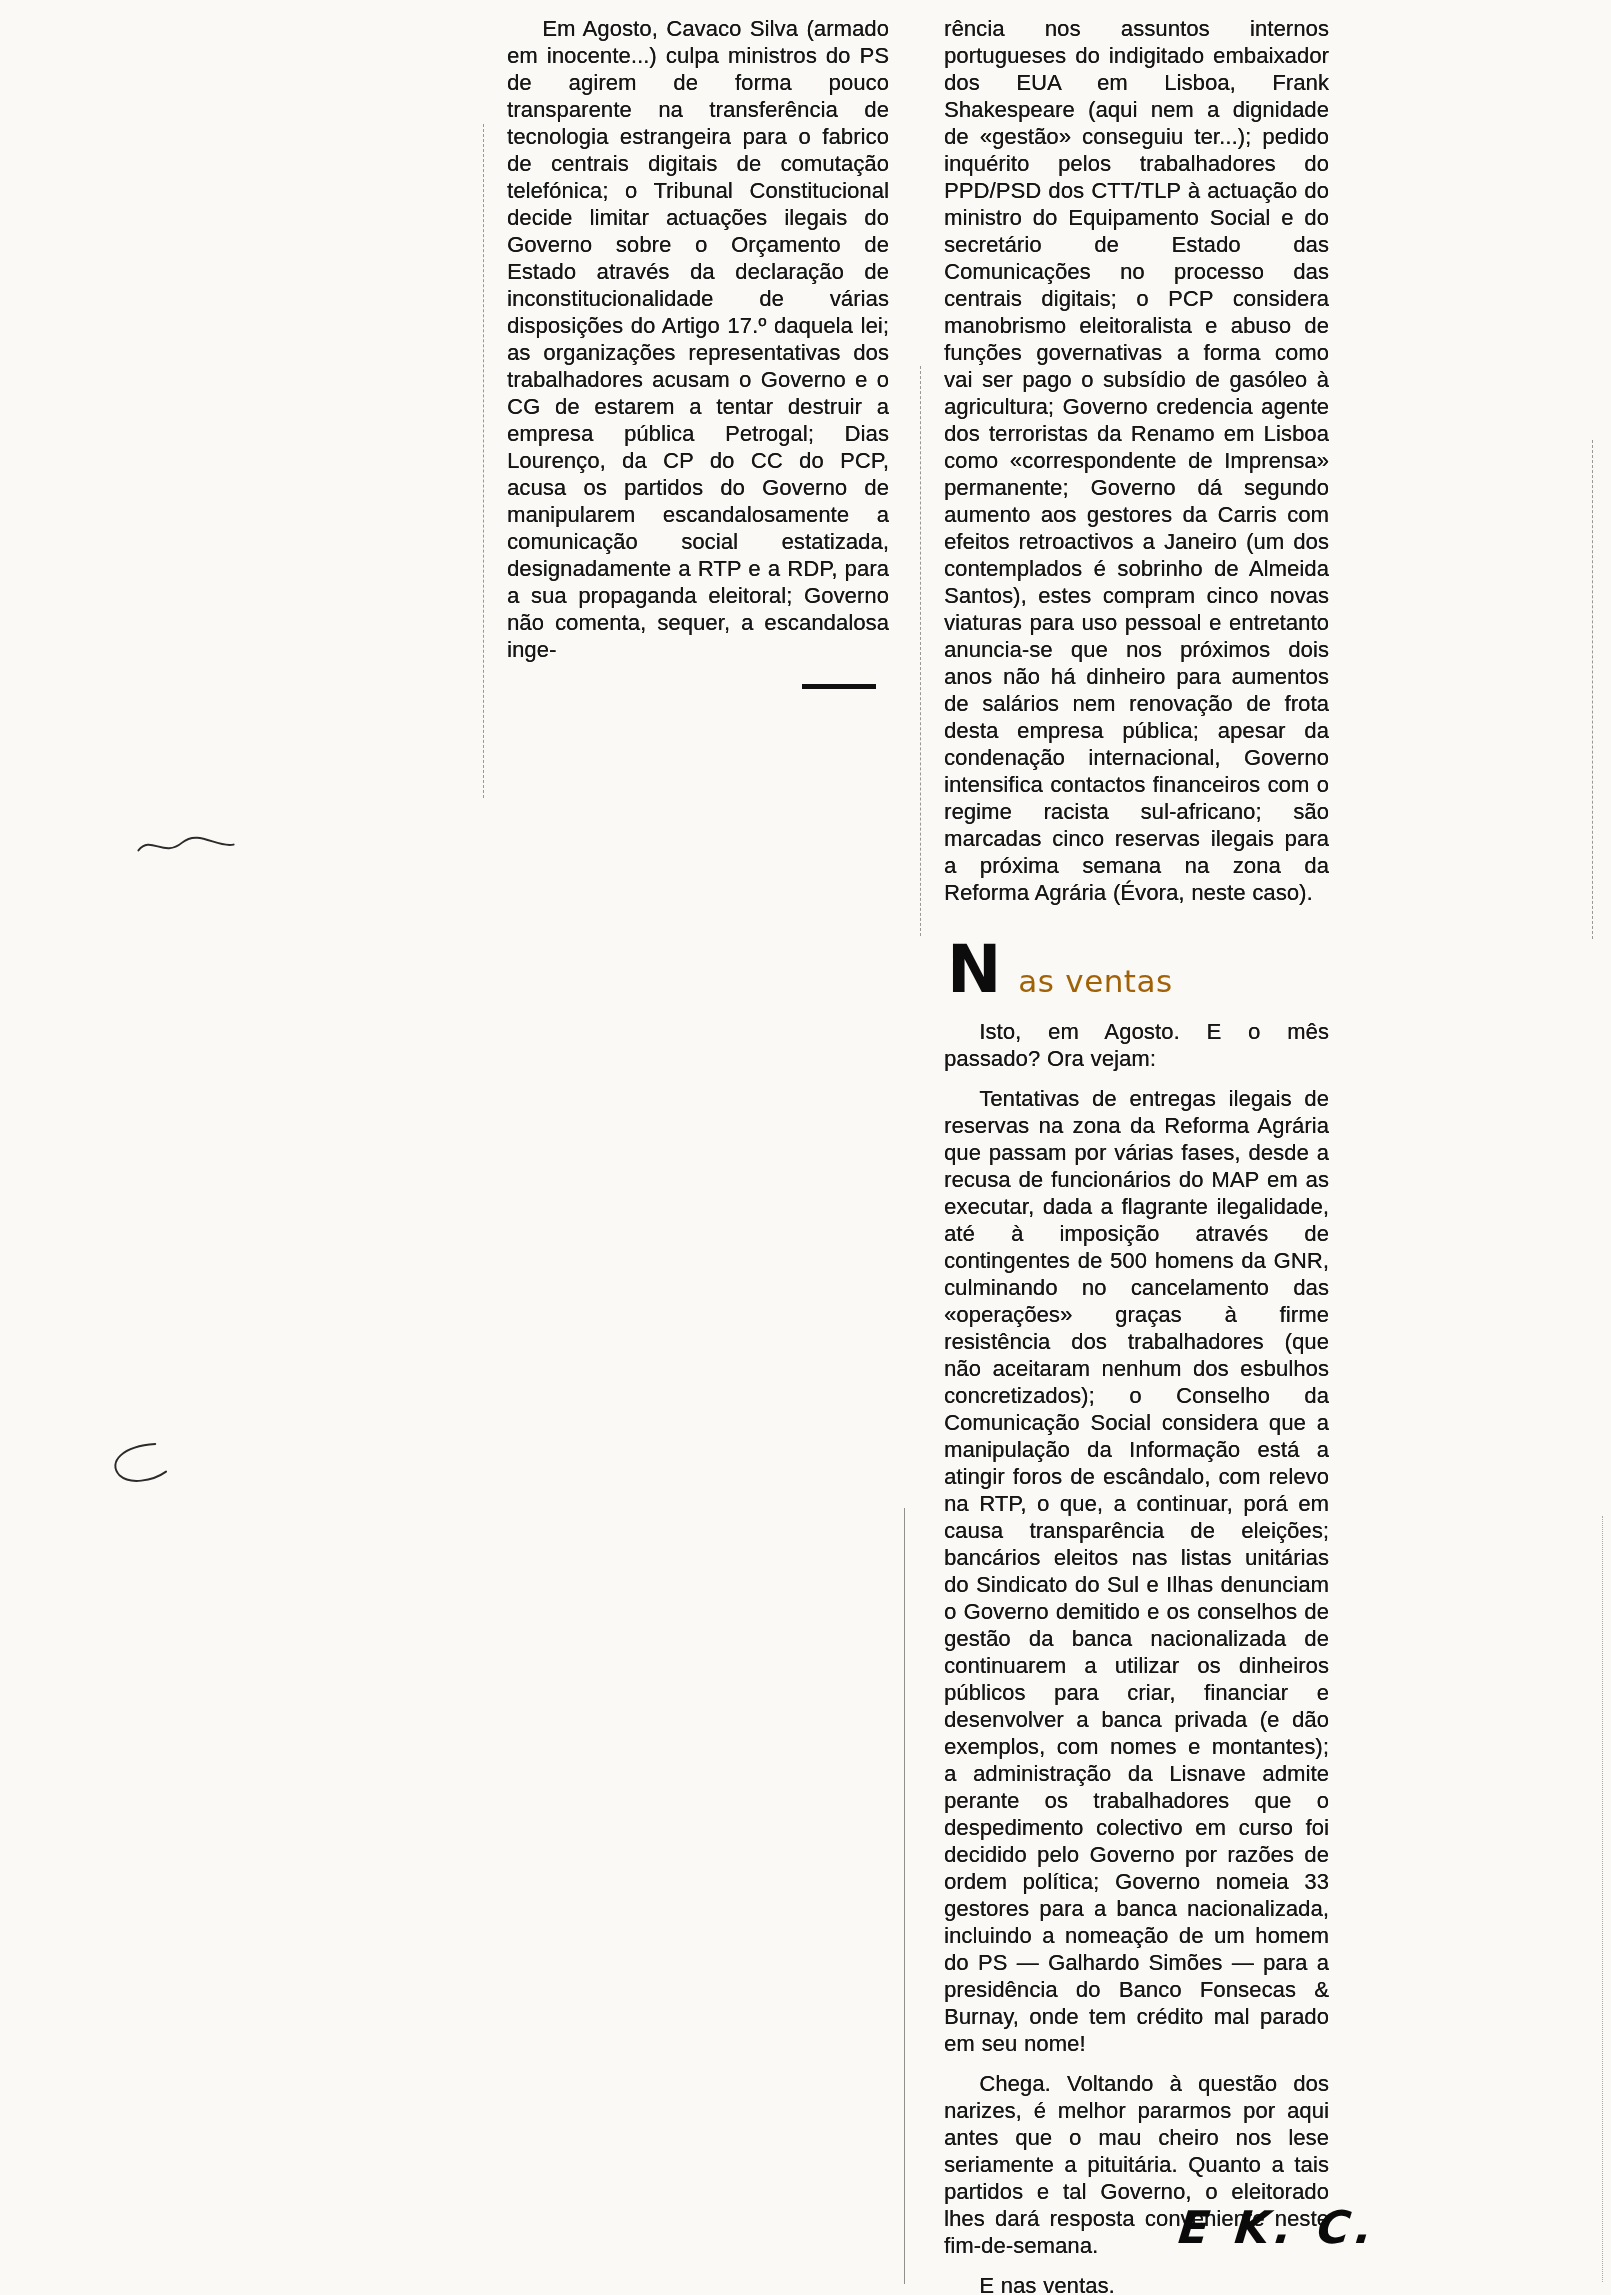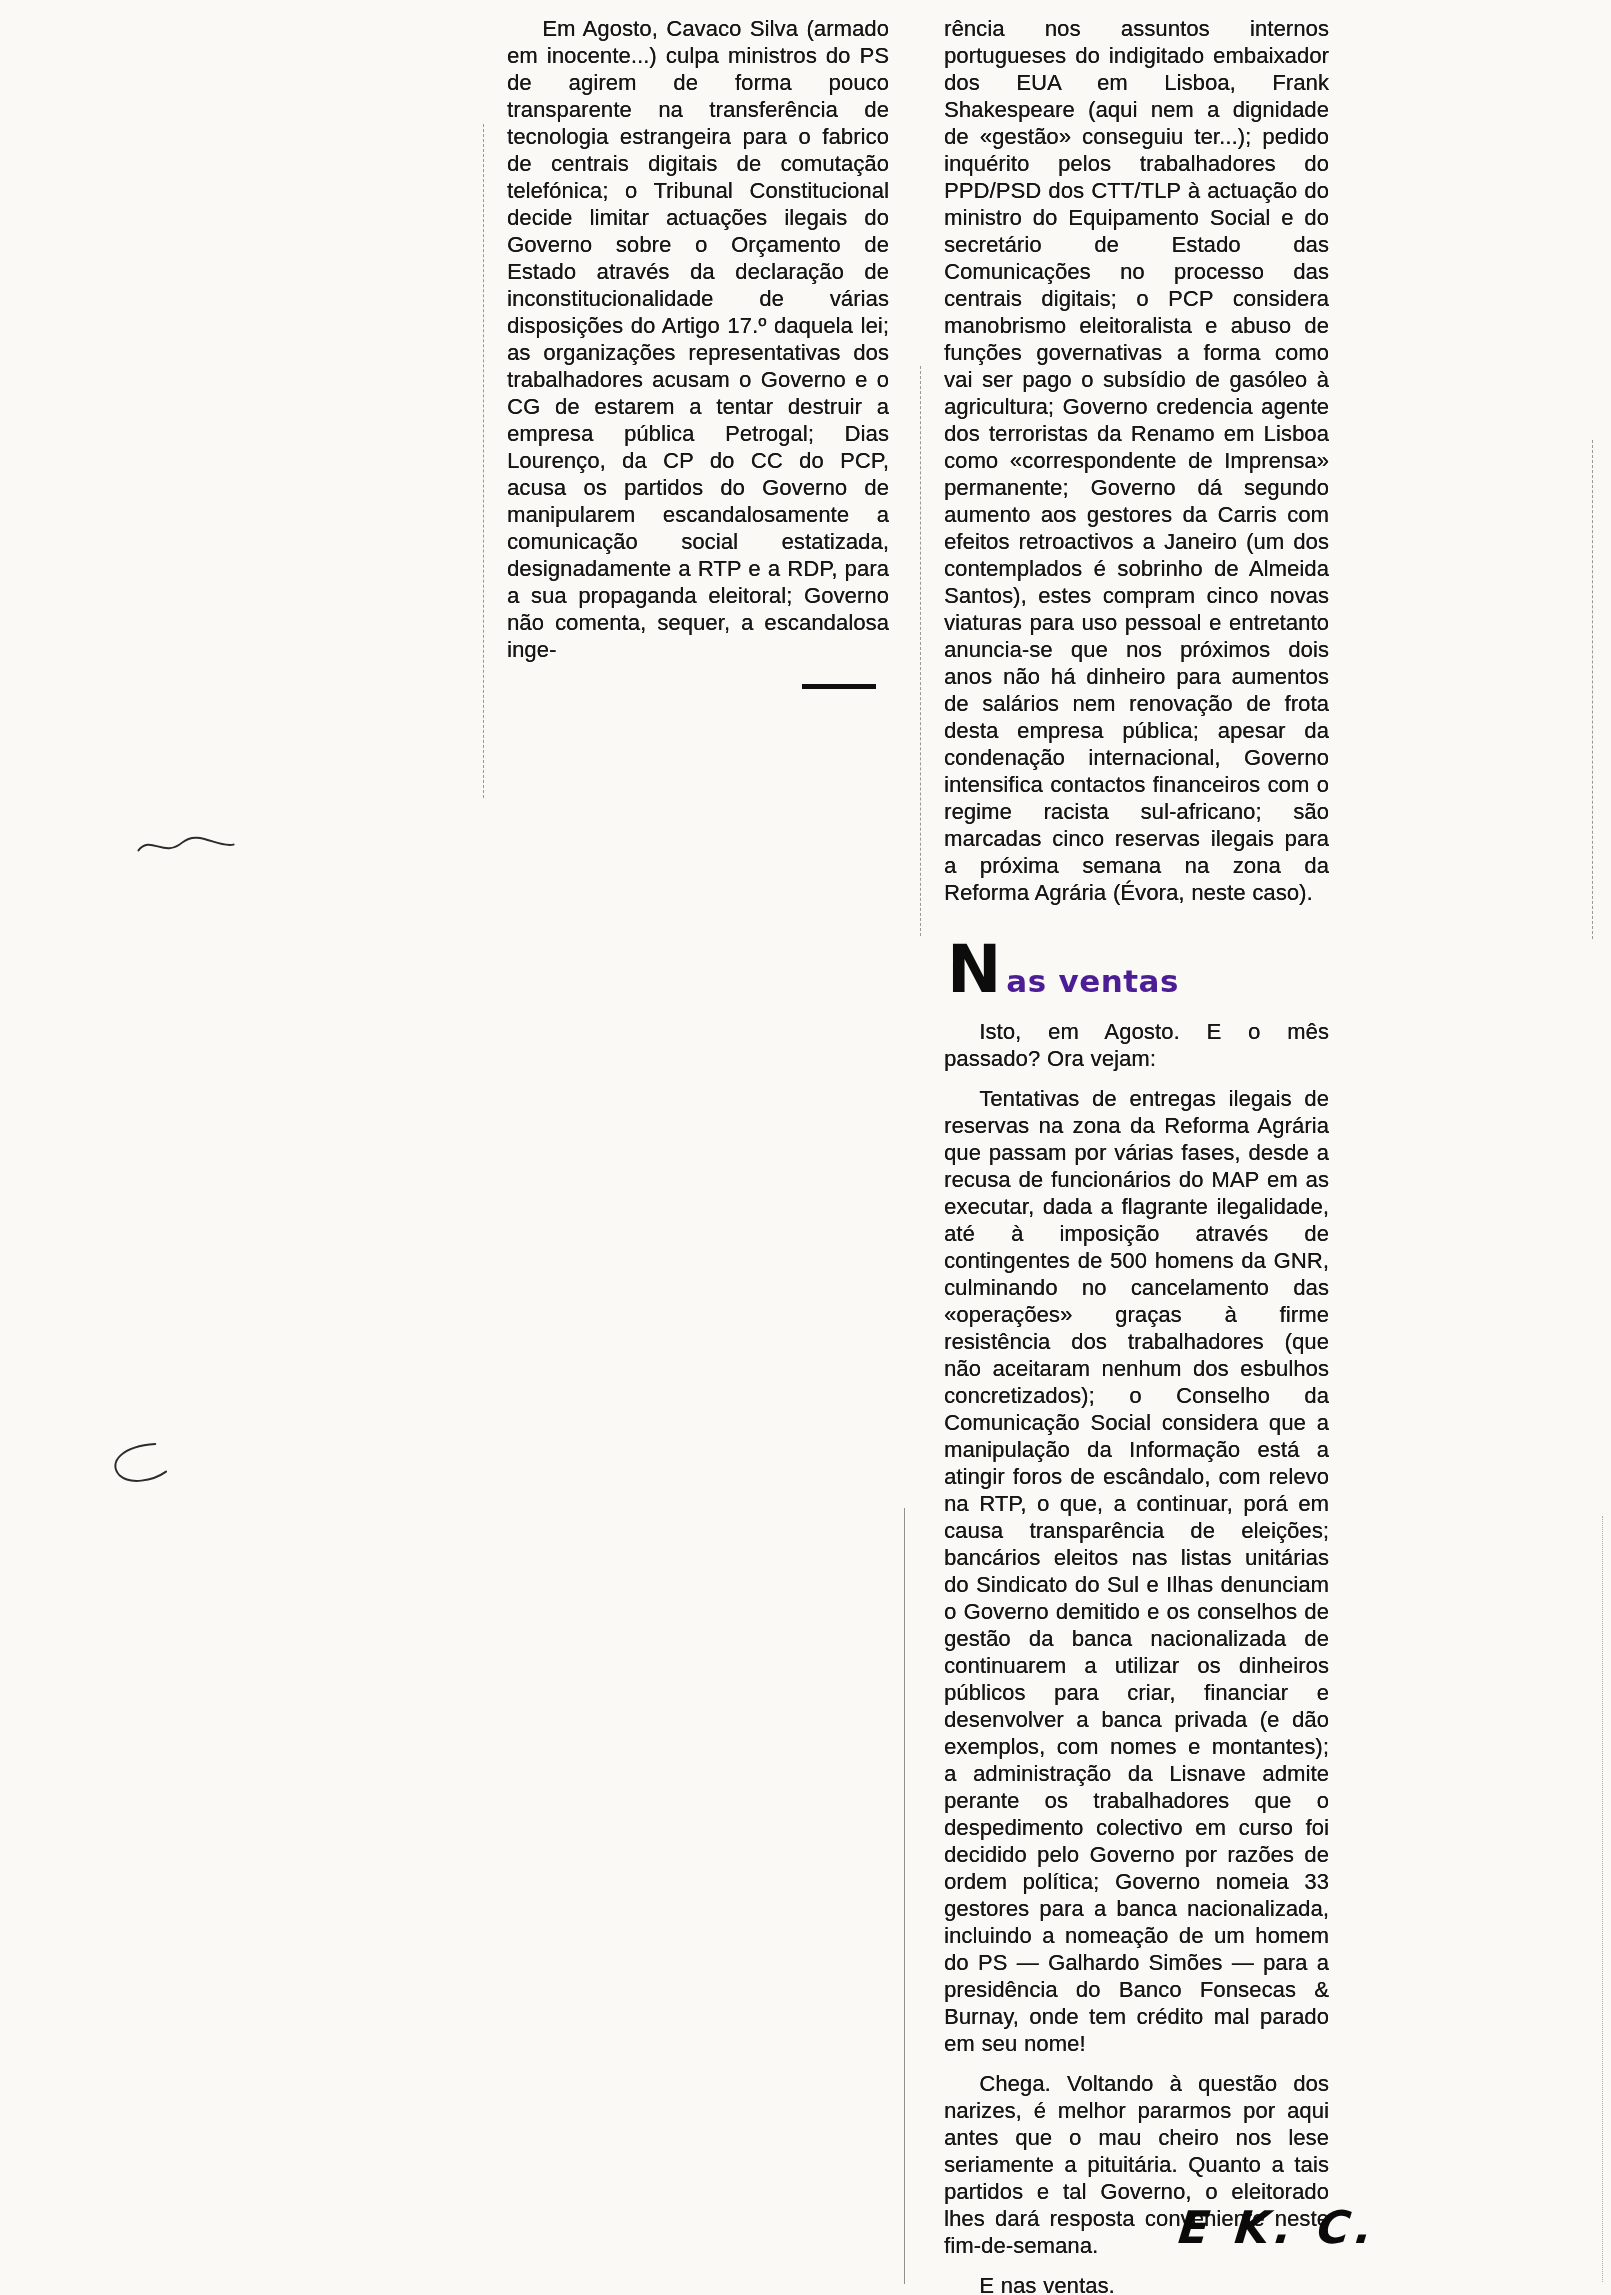--- a/index.html
+++ b/index.html
@@ -60,25 +60,25 @@
   .drop-cap {
     font-family: "DejaVu Sans", sans-serif;
     font-weight: bold;
     font-size: 65px;
     line-height: 0.75;
     letter-spacing: -2px;
     color: #0c0c0c;
   }
   .heading-rest {
     font-family: "DejaVu Sans", sans-serif;
-    font-weight: bold;
+    font-weight: normal;
     font-size: 31px;
     letter-spacing: 0.5px;
-    margin-left: 7px;
-    color: #4c1d95;
+    margin-left: 19px;
+    color: #a16207;
   }
   .signature {
     position: absolute;
     left: 1179px;
     top: 2201px;
     font-family: "DejaVu Sans", sans-serif;
     font-weight: bold;
     font-style: italic;
     font-size: 45px;
     letter-spacing: 4.9px;

